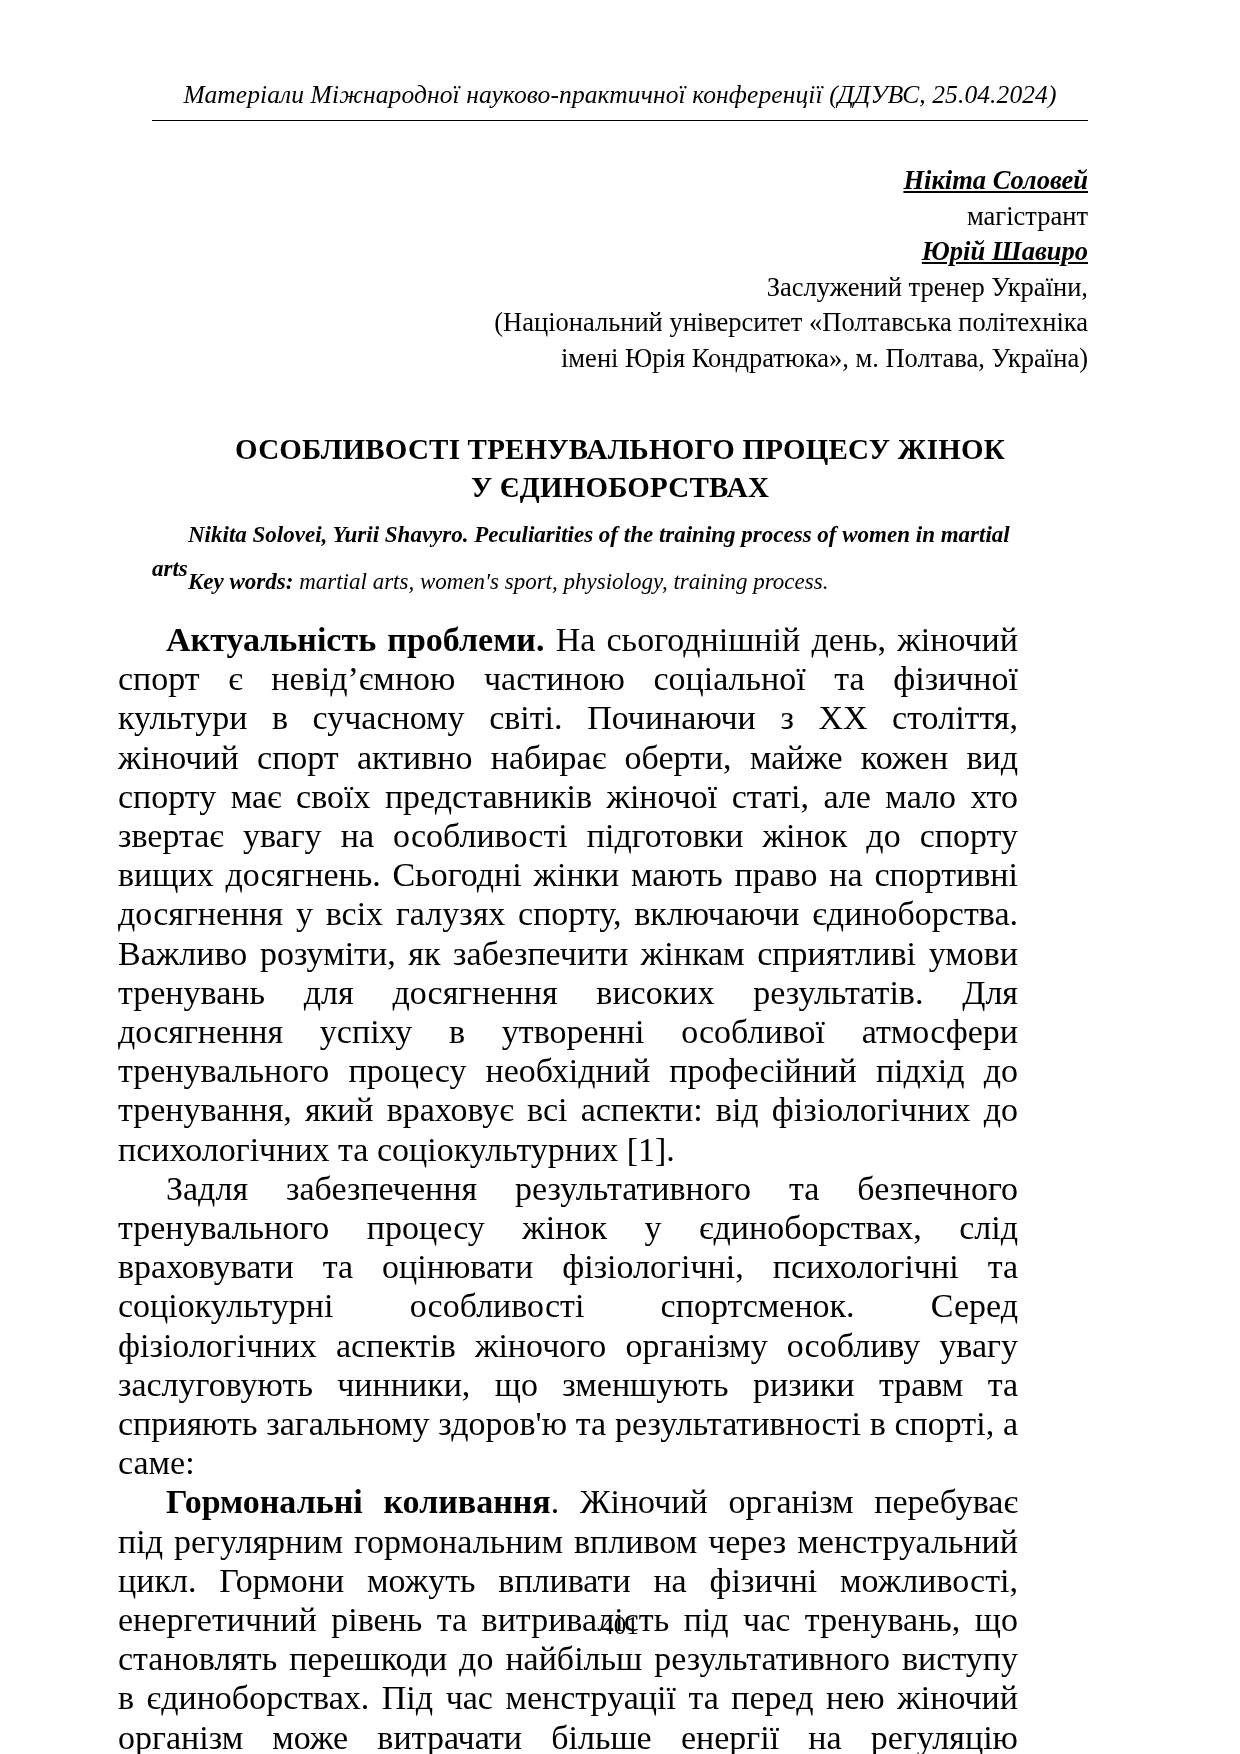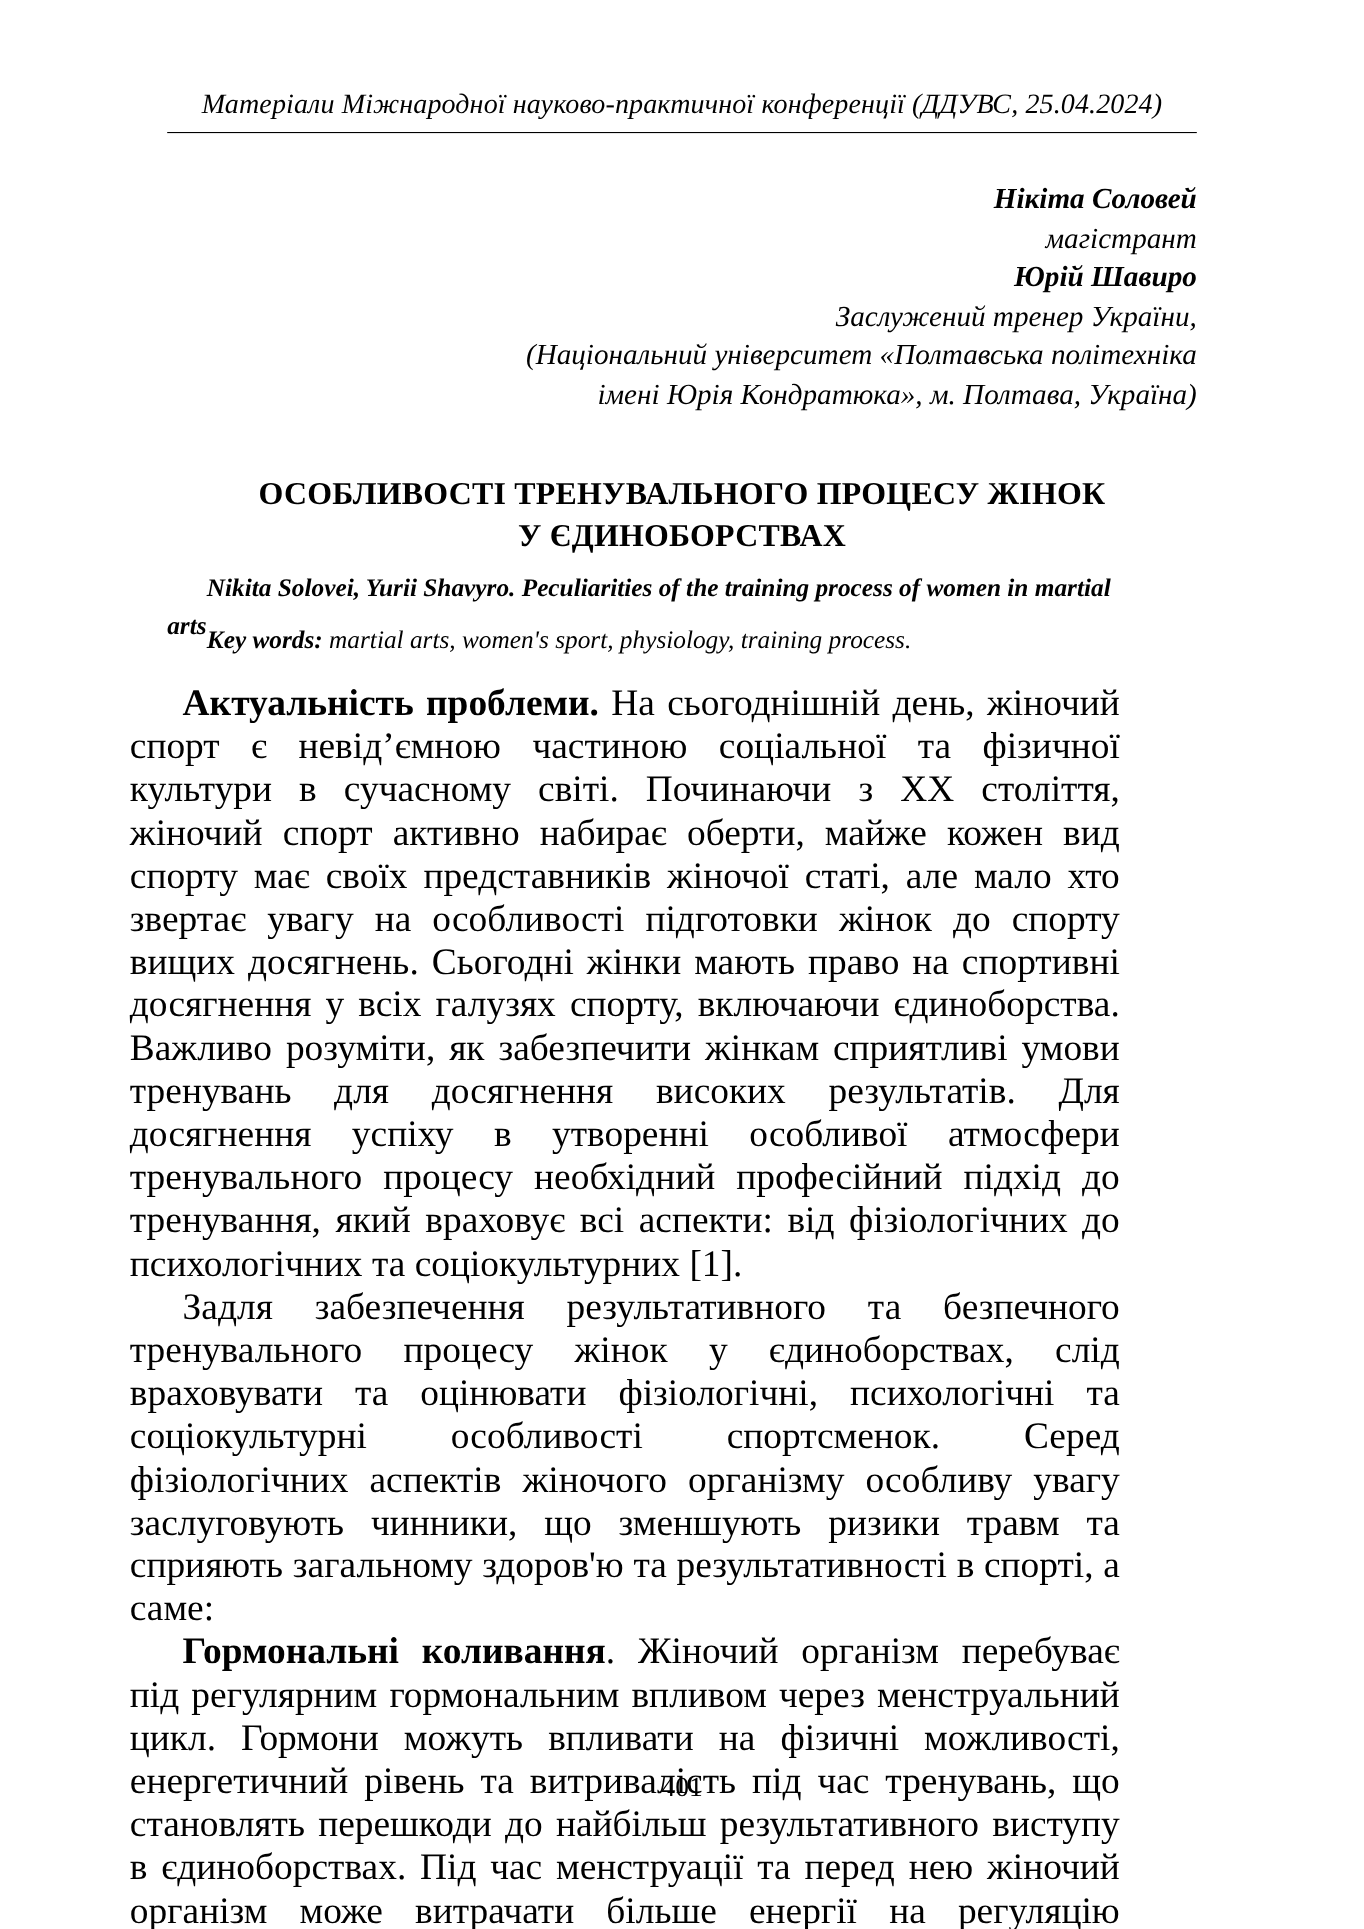--- a/index.html
+++ b/index.html
@@ -49,23 +49,23 @@
     left: 240px;
     top: 163px;
     width: 848px;
     text-align: right;
     font-size: 26.5px;
     line-height: 35.5px;
   }
   .authors .name {
     font-weight: bold;
     font-style: italic;
+    text-decoration: underline;
   }
   .authors .role {
-    font-style: italic;
   }
 
   
   .doc-title {
     position: absolute;
     left: 152px;
     top: 430px;
     width: 936px;
     text-align: center;
     font-weight: bold;

